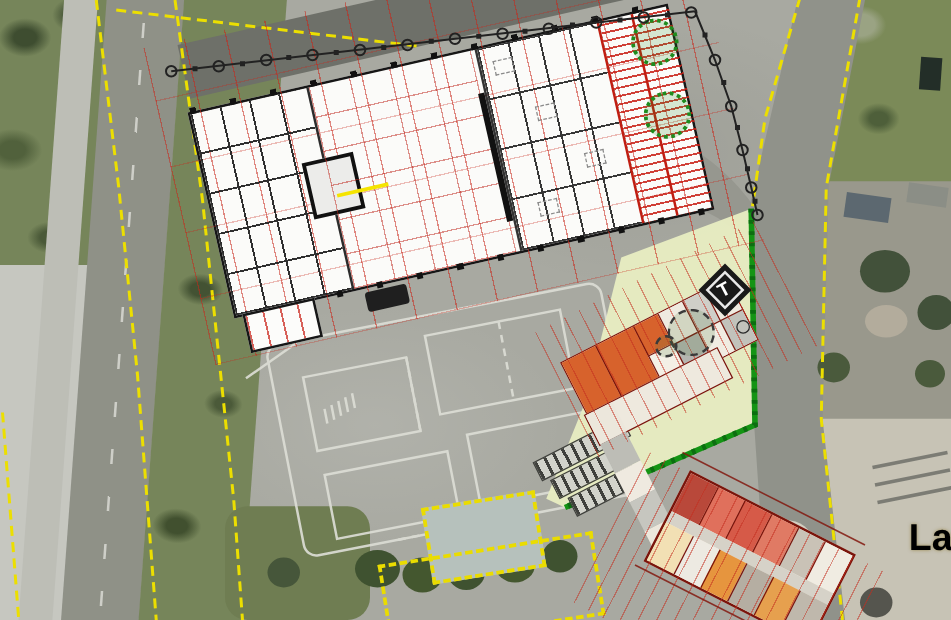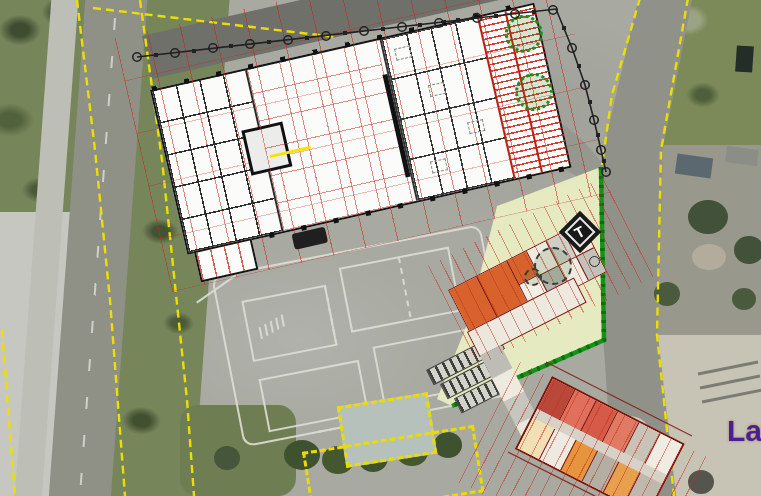--- a/index.html
+++ b/index.html
@@ -89,21 +89,21 @@
     background-image:repeating-linear-gradient(90deg,#3f403c 0 2.5px,#d2d3cb 2.5px 8px);}
   .pond{left:341px;top:399px;width:86px;height:56px;background:#b6c1bc;border:3px dashed #eadc00;
     transform:rotate(-9deg);z-index:45;}
   .parcel2{left:302px;top:452px;width:168px;height:62px;border:3px dashed #eadc00;
     transform:rotate(-9deg);transform-origin:0 0;z-index:45;}
   .tdiamond{left:565px;top:217px;width:30px;height:30px;background:#191919;transform:rotate(45deg);
     display:flex;align-items:center;justify-content:center;z-index:54;outline:2px solid #e8e8e8;outline-offset:-6px;}
   .tdiamond span{transform:rotate(-73deg);color:#fff;font-weight:bold;font-size:15px;line-height:1;}
   .smallcircle{left:589px;top:256px;width:9px;height:9px;border:1.5px solid #2a2a2a;border-radius:50%;z-index:54;}
   .treedash{border:2px dashed #3a3a3a;border-radius:50%;background:rgba(80,130,60,.18);z-index:54;}
-  .la-label{left:727px;top:414px;color:#4c1d95;font-weight:bold;font-size:30px;z-index:90;
+  .la-label{left:727px;top:414px;color:#000000;font-weight:bold;font-size:30px;z-index:90;
     text-shadow:0 0 3px rgba(120,95,0,.55);}
   .roof{z-index:20;}
 </style>
 </head>
 <body>
 
 <div id="stage">
 
   <div class="abs lot-texture noint"></div>
   <div class="abs grass-tl"></div>

